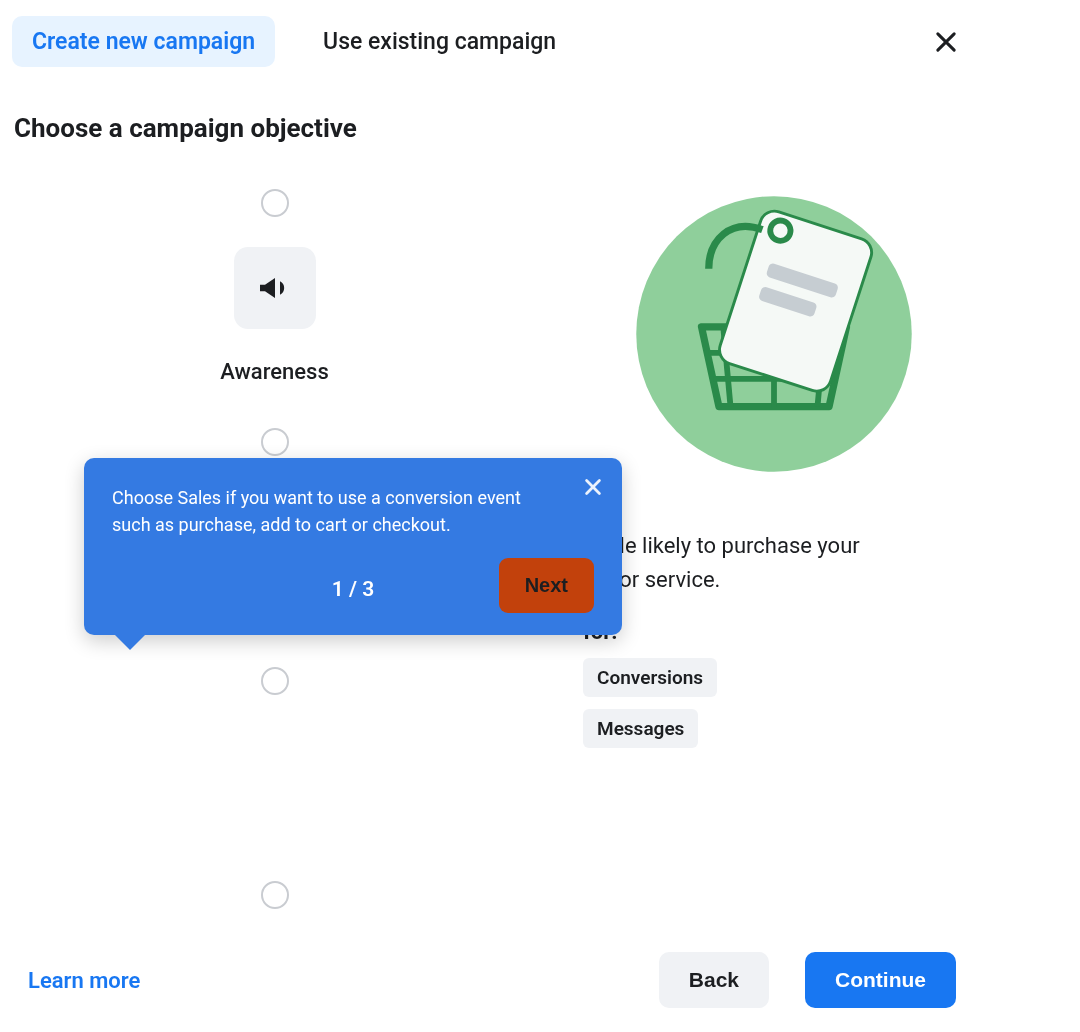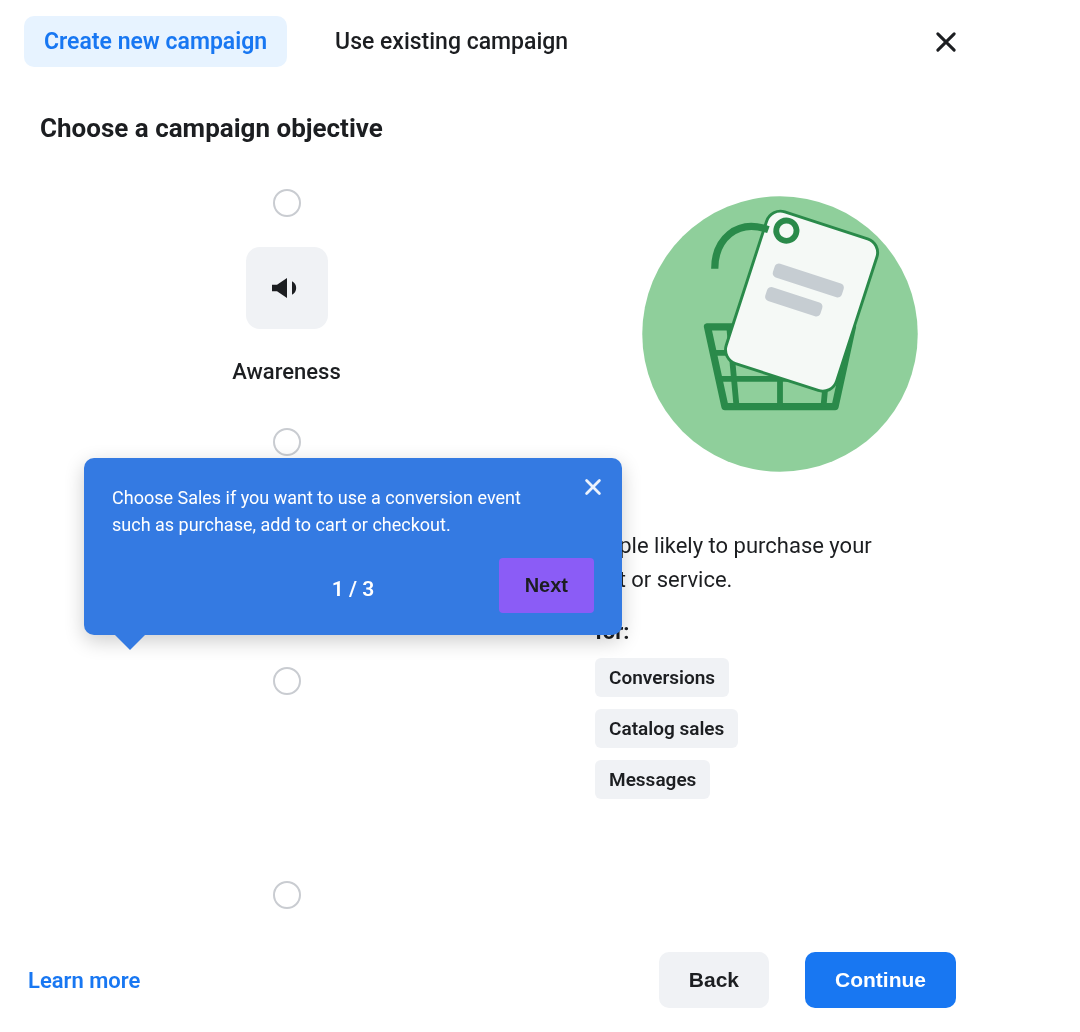--- a/index.html
+++ b/index.html
@@ -1,25 +1,25 @@
 <!DOCTYPE html>
 <html><head>
 <meta charset="utf-8">
 <style>
   * { box-sizing: border-box; }
   html, body { margin:0; padding:0; font-family: -apple-system, BlinkMacSystemFont, "Segoe UI", Roboto, Helvetica, Arial, sans-serif; color:#1c1e21; background:#fff; }
-  .container { width:992px; height:1032px; position:relative; padding:0 28px 20px 24px; }
+  .container { width:992px; height:1032px; position:relative; padding:0 28px 20px 12px; }
 
   .tabs { display:flex; align-items:center; gap:28px; padding-top:16px; }
   .tab { font-size:23px; font-weight:600; padding:12px 20px; border-radius:10px; cursor:pointer; }
   .tab.active { background:#e7f3ff; color:#1877f2; }
   .tab.inactive { color:#1c1e21; font-weight:500; }
   .close-x { position:absolute; top:28px; right:32px; cursor:pointer; }
 
-  .section-title { font-size:26px; font-weight:700; margin:46px 0 38px 16px; }
+  .section-title { font-size:26px; font-weight:700; margin:46px 0 38px 2px; }
 
   .main-row { display:flex; }
   .obj-list { width:525px; }
   .obj { display:flex; align-items:center; gap:30px; padding:8px 14px; border-radius:12px; margin-bottom:28px; cursor:pointer;flex-direction:column; }
   .obj.selected { background:#e7f3ff; padding:18px 14px; margin-bottom:8px; }
   .radio { width:28px; height:28px; border-radius:50%; border:2px solid #c9ccd1; flex:0 0 auto; position:relative; }
   .obj.selected .radio { border-color:#1877f2; }
   .obj.selected .radio::after { content:''; position:absolute; inset:5px; border-radius:50%; background:#1877f2; }
   .iconbox { width:82px; height:82px; border-radius:14px; background:#f0f2f5; display:flex; align-items:center; justify-content:center; flex:0 0 auto; }
   .obj.selected .iconbox { background:#1877f2; }
@@ -41,21 +41,21 @@
   .btn { font-size:21px; font-weight:600; padding:16px 30px; border-radius:10px; border:none; cursor:pointer;margin-left:16px; }
   .btn.secondary { background:#f0f2f5; color:#1c1e21; }
   .btn.primary { background:#1877f2; color:#fff; }
 
   
   .tip { position:absolute; left:84px; top:458px; width:538px; background:#347ae2; color:#fff; border-radius:10px; padding:26px 28px 22px 28px; box-shadow:0 6px 20px rgba(0,0,0,0.2); }
   .tip-text { font-size:18px; line-height:1.5; padding-right:34px; }
   .tip-close { position:absolute; top:18px; right:18px; cursor:pointer; opacity:.9; }
   .tip-footer { display:flex; align-items:center; justify-content:flex-end; gap:30px; margin-top:20px; }
   .tip-count { font-size:21px; font-weight:600; position:absolute; left:50%; transform:translateX(-50%); bottom:34px; }
-  .tip-next { background:#8b5cf6; color:#1c1e21; font-size:20px; font-weight:700; padding:16px 26px; border:none; border-radius:4px; cursor:pointer; }
+  .tip-next { background:#c2410c; color:#1c1e21; font-size:20px; font-weight:700; padding:16px 26px; border:none; border-radius:9px; cursor:pointer; }
   .tip-arrow { position:absolute; left:30px; bottom:-15px; width:0; height:0; border-left:16px solid transparent; border-right:16px solid transparent; border-top:16px solid #347ae2; }
 </style>
 </head>
 <body>
 
 <div class="container">
 
   <div class="tabs">
     <div class="tab active">Create new campaign</div>
     <div class="tab inactive">Use existing campaign</div>
@@ -138,21 +138,20 @@
         </svg>
       </div>
       <div style="font-size:26px;font-weight:700;">s</div>
       <div class="right-desc">
         <span>eople</span><span> likely to purchase your </span><br>
         <span>uct or service.</span>
       </div>
       <div class="goodfor"> for:</div>
       <div class="pills">
         <span class="pill">Conversions</span>
-        <span class="pill">Catalog sales</span>
         <span class="pill">Messages</span>
       </div>
     </div>
   </div>
 
   <div class="name-row">
     <span class="name-label">Name your campaign · Optional</span>
     <span>
       <svg width="26" height="26" viewBox="0 0 24 24">
           <path d="M6 9l6 6 6-6" fill="none" stroke="#1c1e21" stroke-width="2.6" stroke-linecap="round" stroke-linejoin="round"></path>

